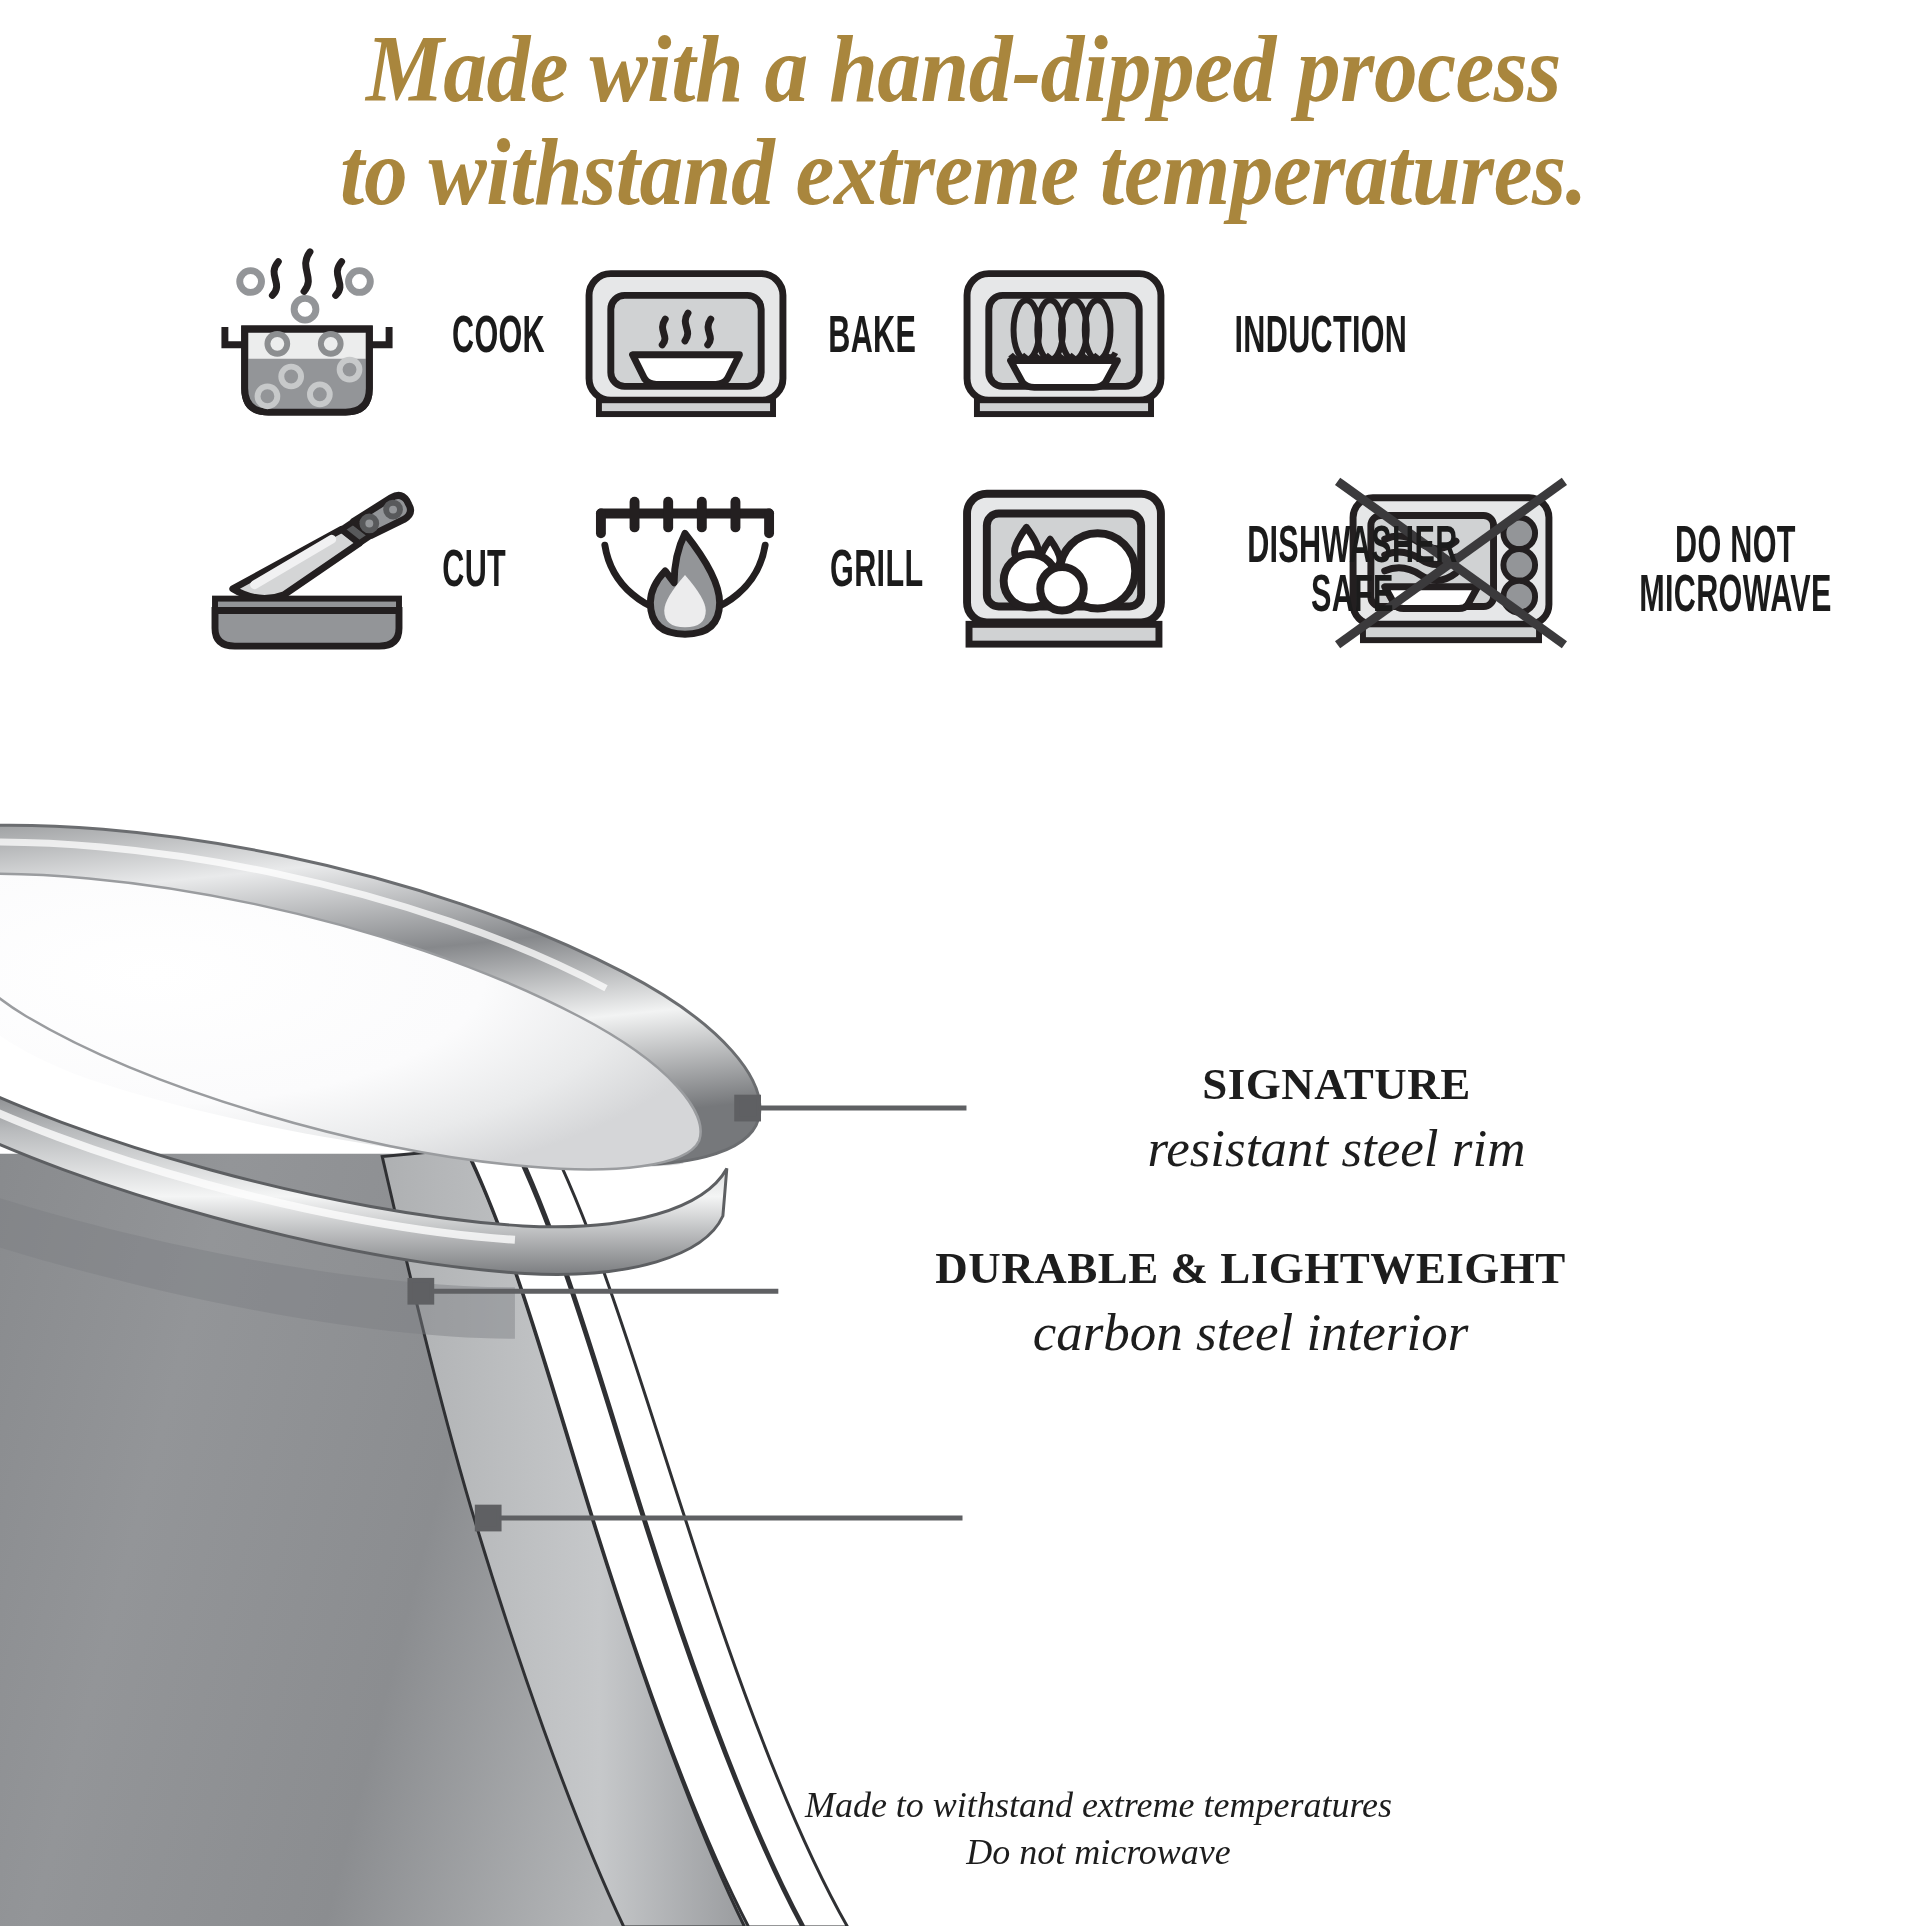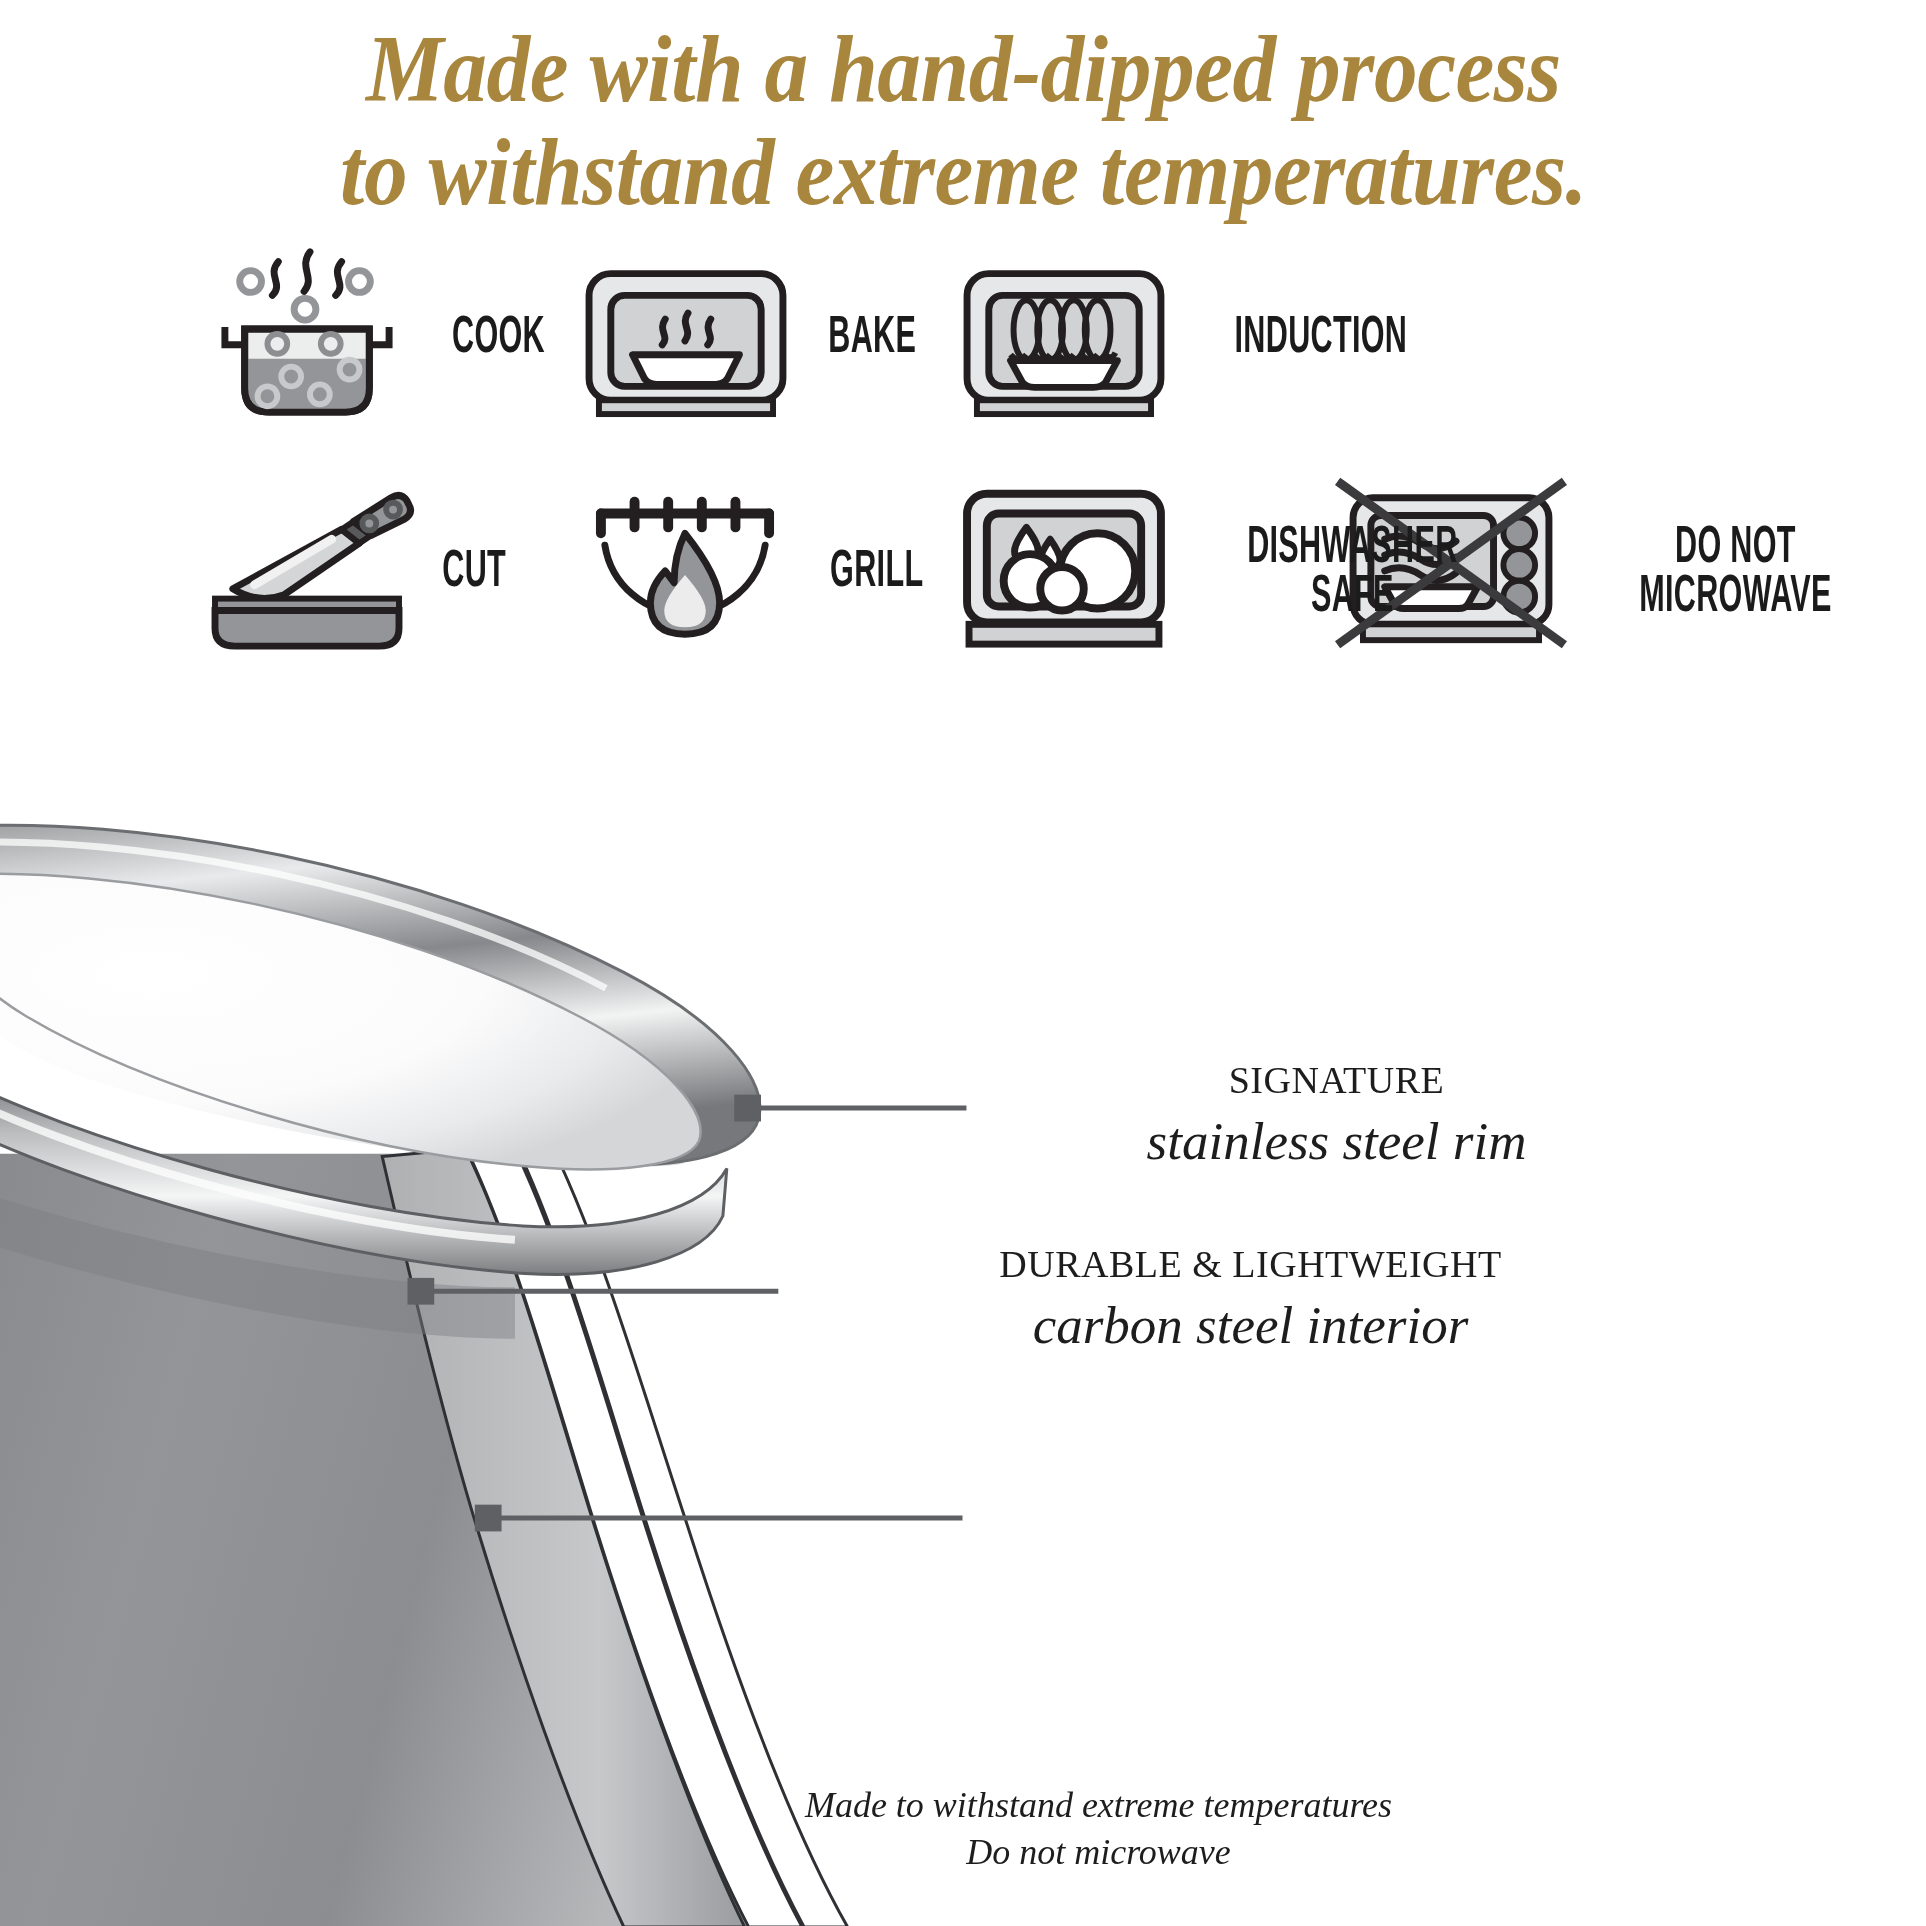--- a/index.html
+++ b/index.html
@@ -74,22 +74,22 @@
   }
 
   
   .callout {
     position: absolute;
     text-align: center;
     color: #1d1d1d;
   }
   .callout .title {
     font-family: "Liberation Serif", serif;
-    font-weight: normal;
-    font-size: 38px;
+    font-weight: bold;
+    font-size: 45px;
     line-height: 1.12;
     letter-spacing: 0.5px;
     white-space: pre-line;
   }
   .callout .sub {
     font-family: "Liberation Serif", serif;
     font-style: italic;
     font-size: 53px;
     line-height: 1.18;
     margin-top: 8px;
@@ -409,21 +409,21 @@
       <rect x="414" y="1293" width="22" height="22"></rect>
       <path d="M436 1304 L 786 1304"></path>
 
       <rect x="482" y="1522" width="22" height="22"></rect>
       <path d="M504 1533 L 972 1533"></path>
     </g>
   </svg>
 
   <div class="callout" style="left:990px; top:1059px; width:693px;">
     <div class="title">SIGNATURE</div>
-    <div class="sub">stainless steel rim</div>
+    <div class="sub">resistant steel rim</div>
   </div>
 
   <div class="callout" style="left:800px; top:1243px; width:901px;">
     <div class="title">DURABLE &amp; LIGHTWEIGHT</div>
     <div class="sub">carbon steel interior</div>
   </div>
 
 
   <div class="footnote">Made to withstand extreme temperatures
 Do not microwave</div>

